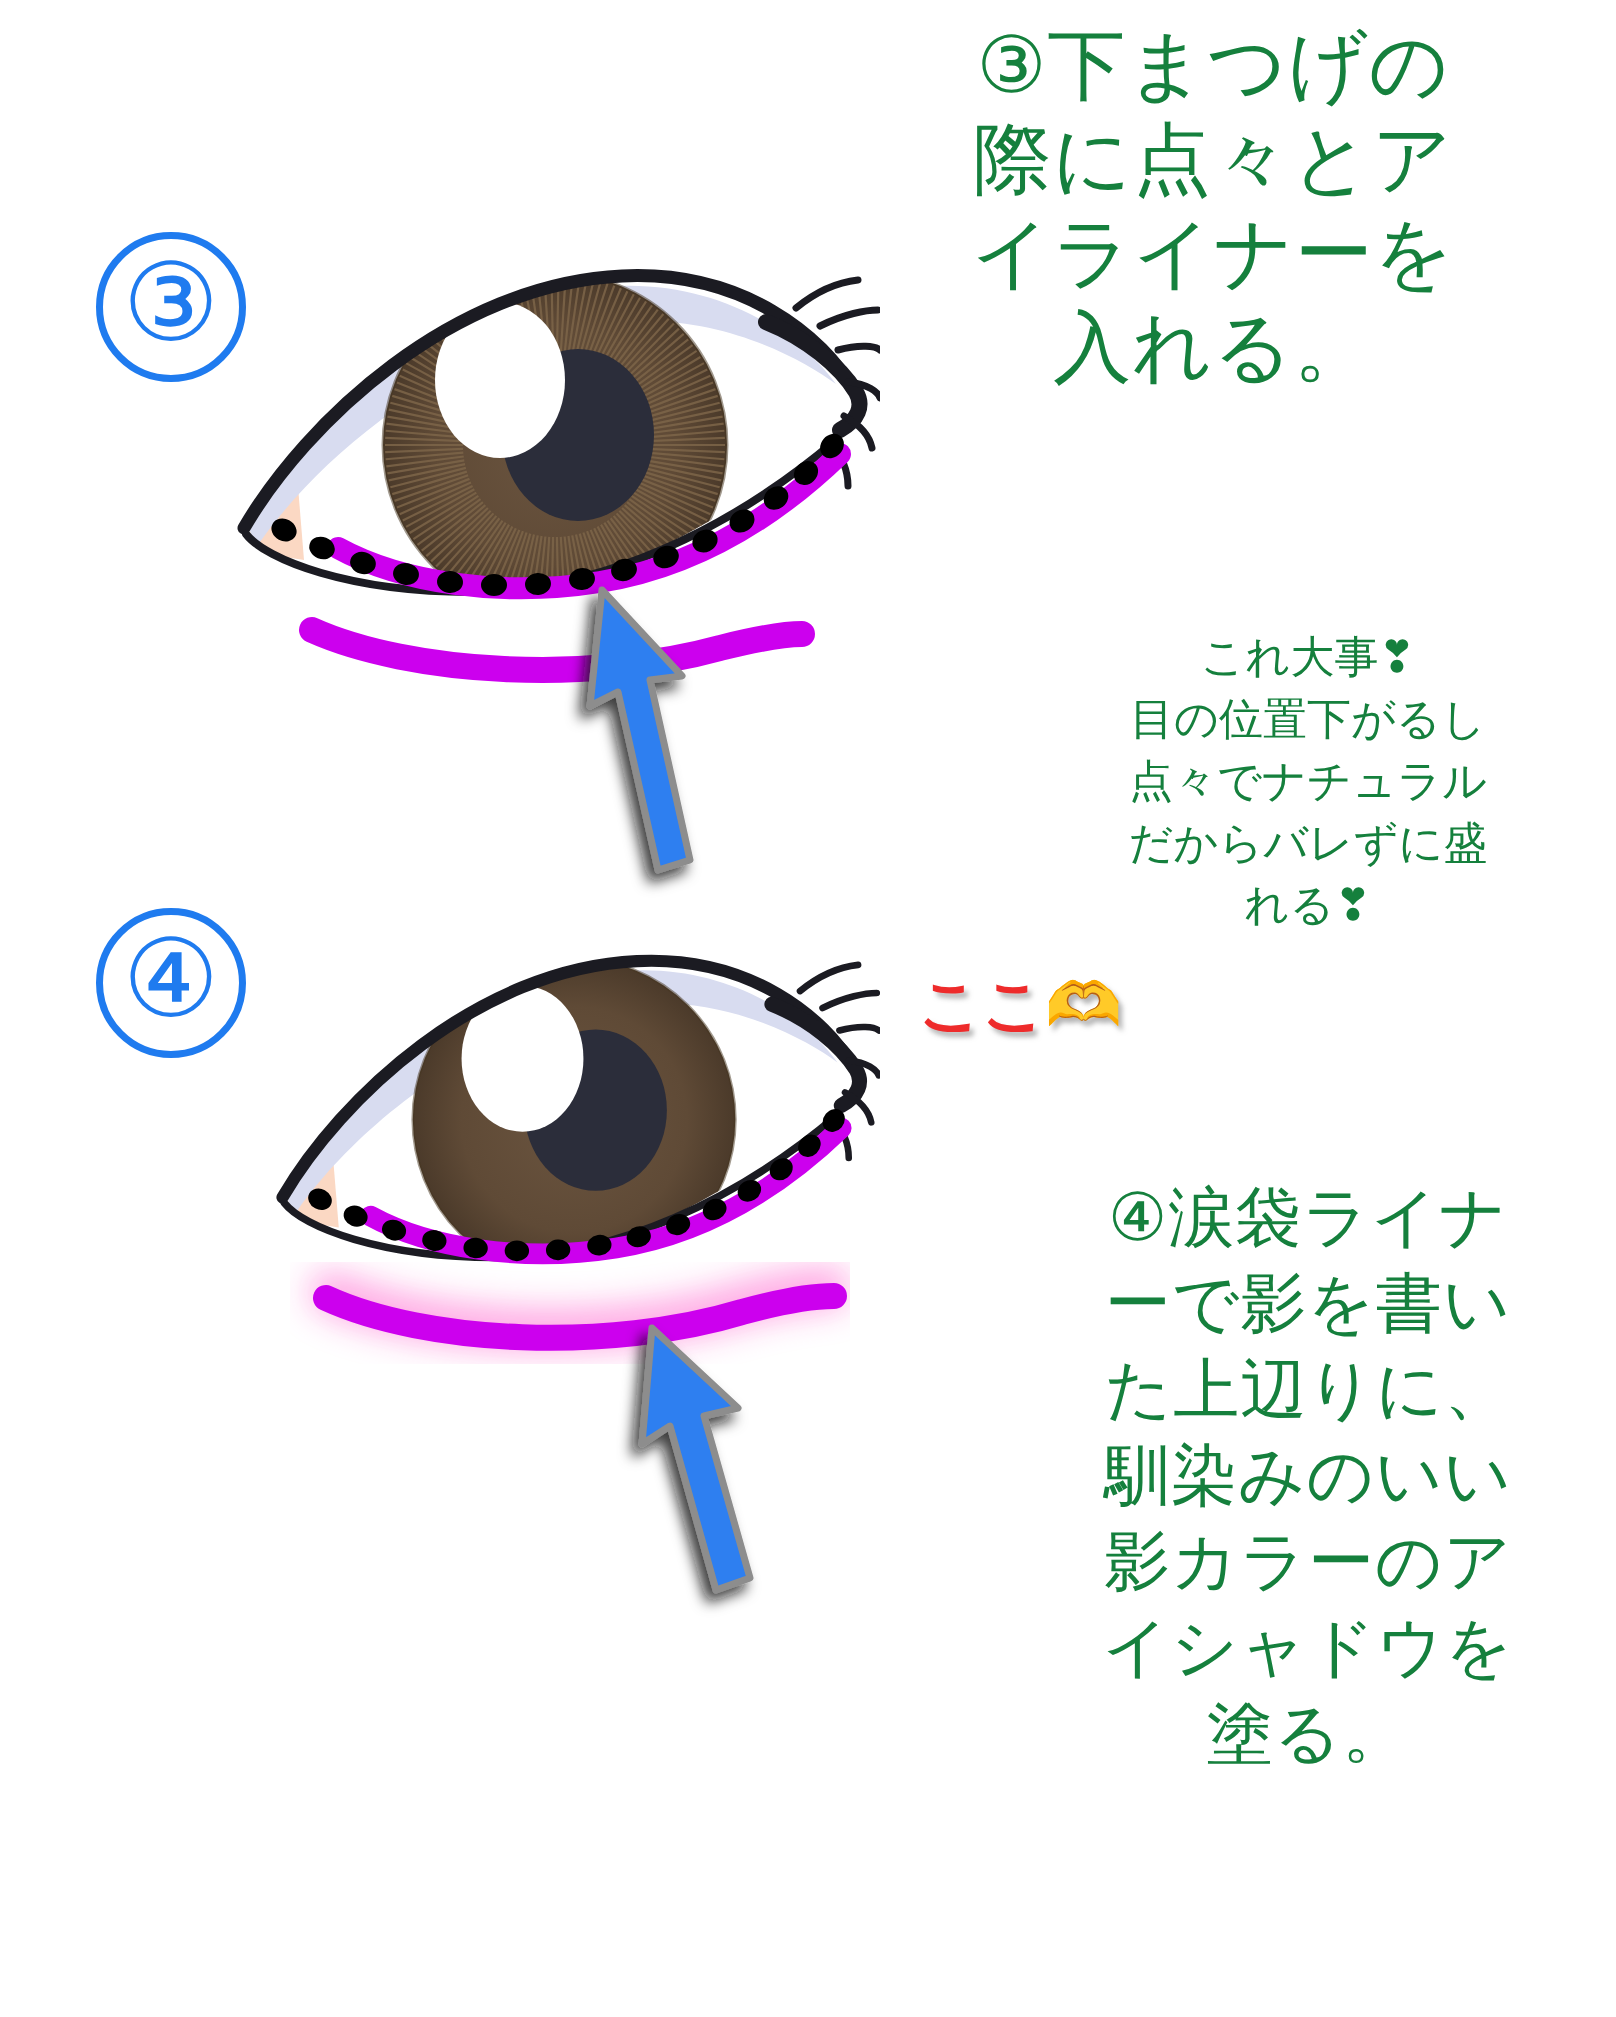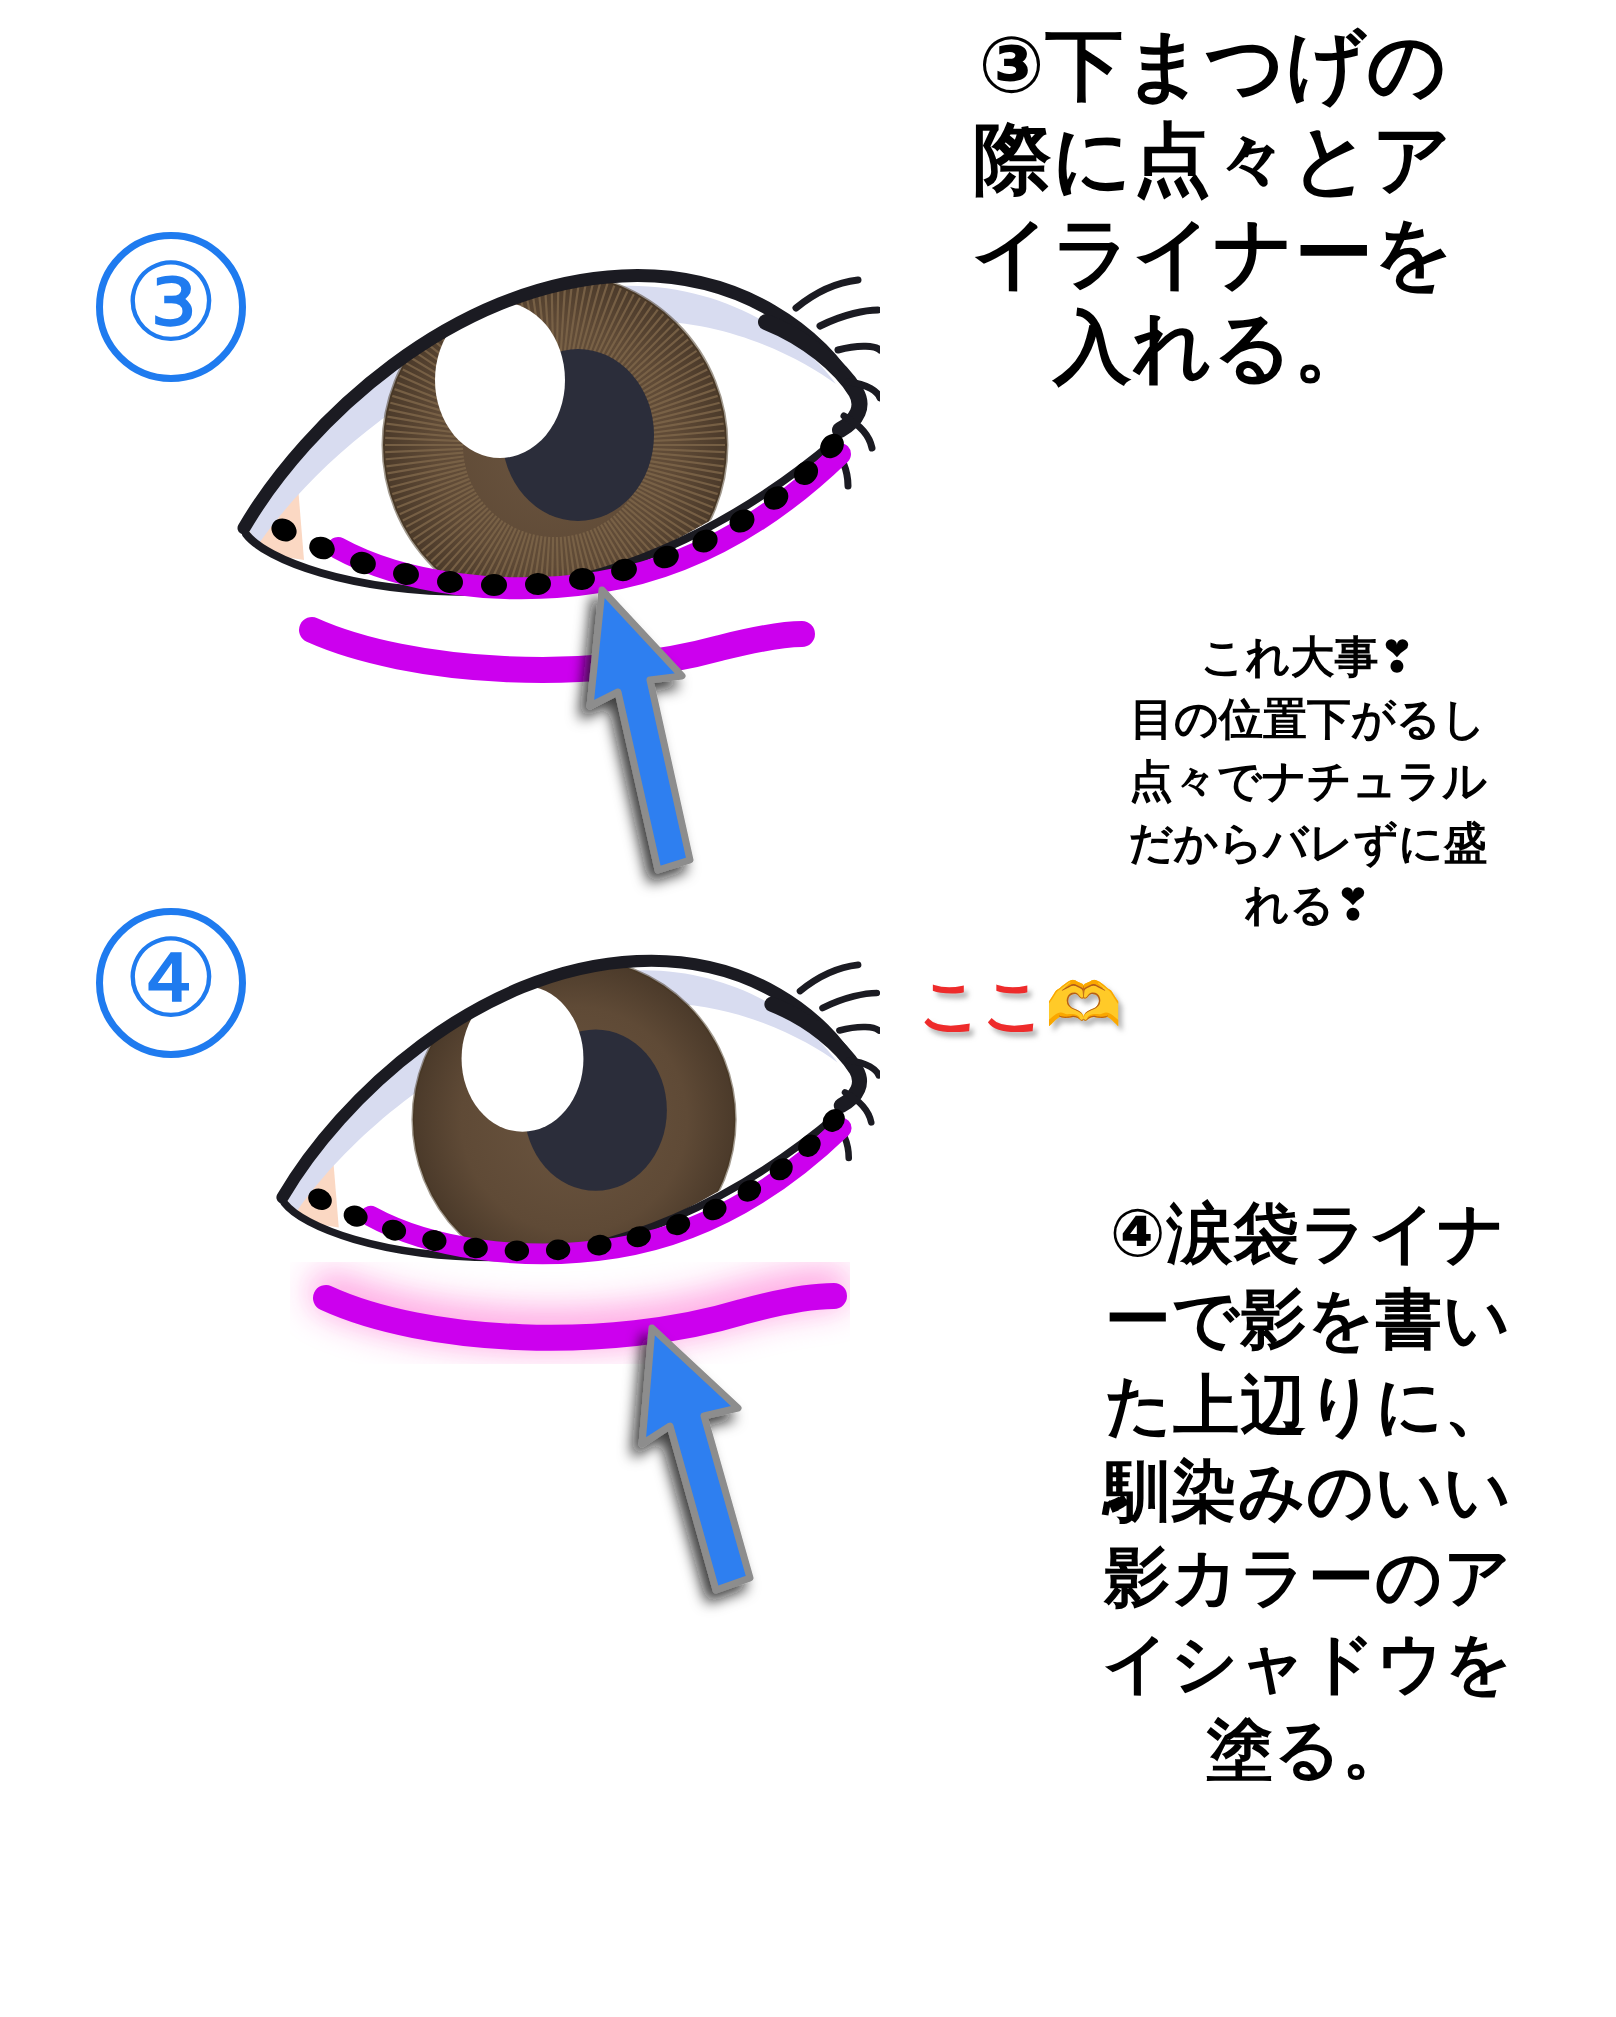--- a/index.html
+++ b/index.html
@@ -25,37 +25,37 @@
     padding-bottom:8px;
   }
 
   
   .eye-wrap{position:absolute;}
   .eye-wrap svg{display:block;}
 
   
   .vtext{
     position:absolute;
-    color:#000000;
+    color:#15803d;
     text-align:center;
     font-family:"DejaVu Sans","Liberation Sans",sans-serif;
-    font-weight:700;
+    font-weight:400;
     white-space:pre;
   }
   #step3-heading{
     left:818px;top:18px;width:790px;
     font-size:78px;line-height:94px;letter-spacing:1px;
   }
   #step3-note{
     left:1000px;top:626px;width:616px;
     font-size:44px;line-height:62px;
   }
   #step4-heading{
     left:1000px;top:1175px;width:616px;
-    font-size:66px;line-height:86px;letter-spacing:1px;margin-top:16px;
+    font-size:66px;line-height:86px;letter-spacing:1px;
   }
 
   
   .rtext{
     position:absolute;color:#ee2b2b;
     font-family:Liberation Mono, monospace;
     white-space:pre;
   }
   #here-label{
     left:770px;top:905px;

